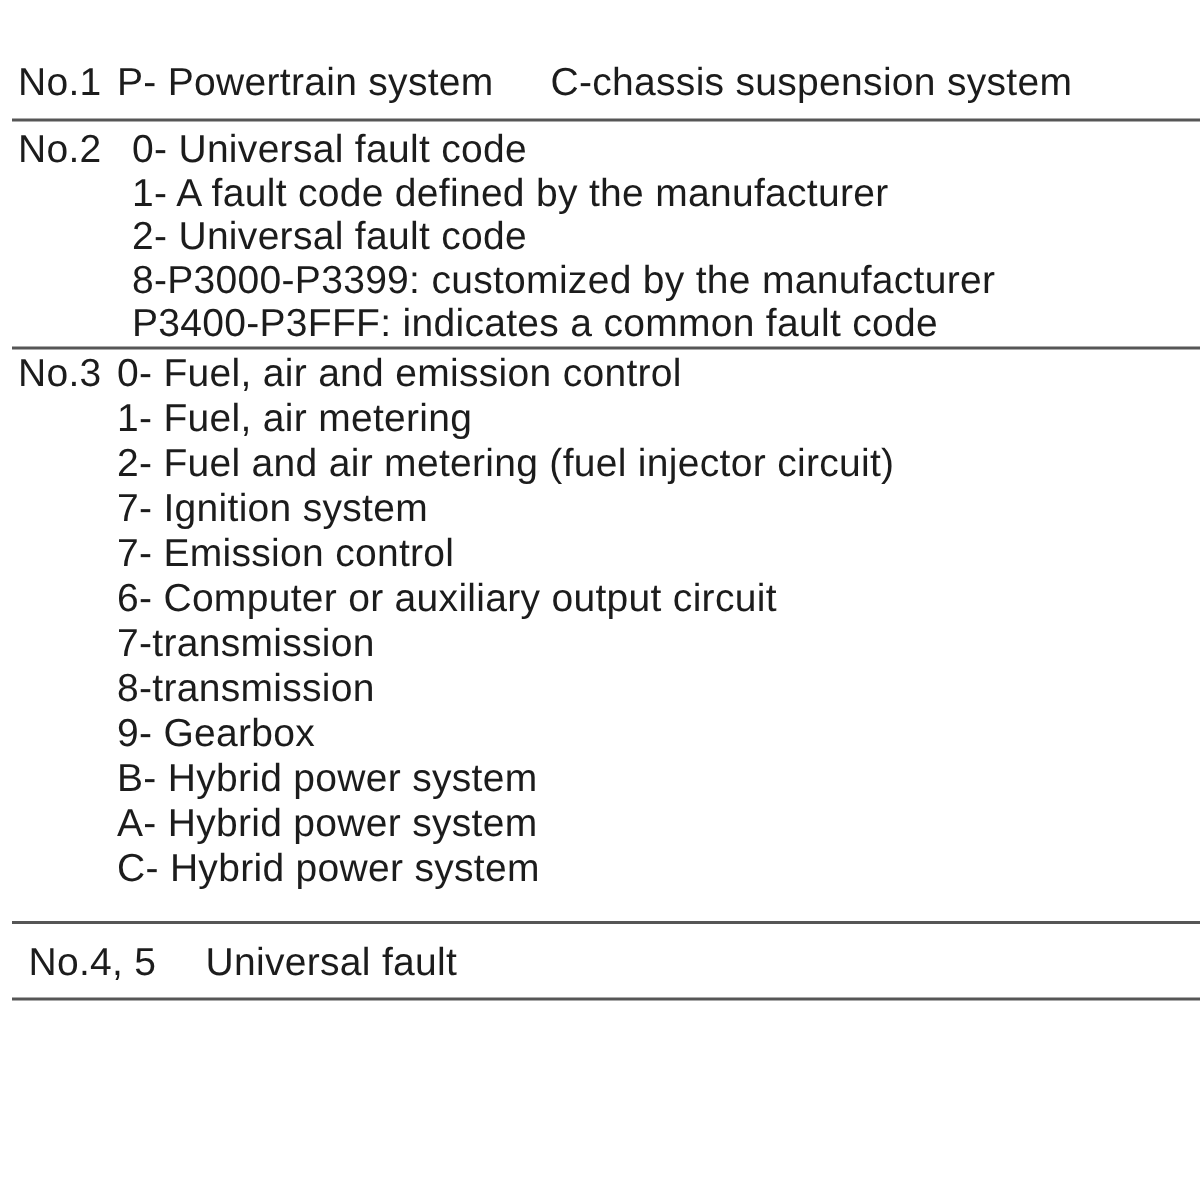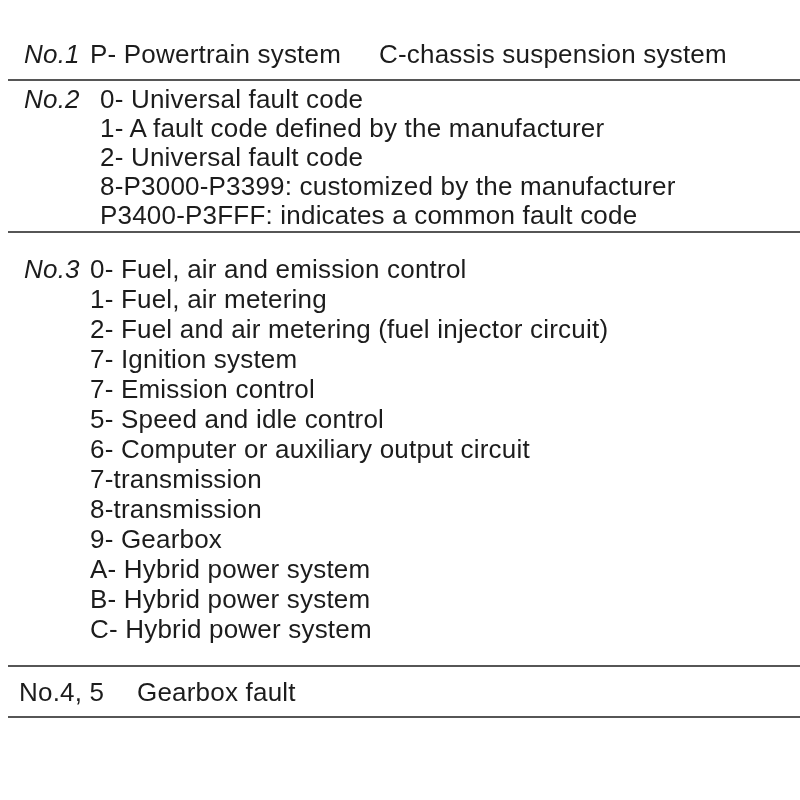--- a/index.html
+++ b/index.html
@@ -31,38 +31,37 @@
   .divider.d3 { margin-top: 21px; }
   .divider.d4 { margin-top: 0; }
 
   .sec {
     display: flex;
     align-items: flex-start;
   }
   .sec-label {
     flex: none;
     width: 66px;
-    padding-left: 24px;
+    padding-left: 12px;
     white-space: nowrap;
-    font-style: italic;
   }
 
   
   .sec1 { flex-direction: column; }
   .sec1 .row { display: flex; line-height: 35px; }
   .sec1 .row .sec-label { line-height: 35px; }
   .sec1 .cell-left  { flex: none; width: 289px; white-space: nowrap; }
   .sec1 .cell-right { flex: none; white-space: nowrap; }
 
   
   .sec2 { margin-top: 4px; gap: 10px; }
   .sec2 .sec-label, .sec2 li { line-height: 29px; }
 
   
-  .sec3 { margin-top: 21px; }
+  .sec3 { }
   .sec3 .sec-label, .sec3 li { line-height: 30px; }
 
   ul.items {
     list-style: none;
     margin: 0;
     padding: 0;
   }
   ul.items li { white-space: nowrap; }
 
   
@@ -107,33 +106,32 @@
   <div class="divider d2"></div>
 
   <div class="sec sec3">
     <span class="sec-label">No.3</span>
     <ul class="items">
       <li>0- Fuel, air and emission control</li>
       <li>1- Fuel, air metering</li>
       <li>2- Fuel and air metering (fuel injector circuit)</li>
       <li>7- Ignition system</li>
       <li>7- Emission control</li>
-      <li>5- Speed and idle control</li>
       <li>6- Computer or auxiliary output circuit</li>
       <li>7-transmission</li>
       <li>8-transmission</li>
       <li>9- Gearbox</li>
+      <li>B- Hybrid power system</li>
       <li>A- Hybrid power system</li>
-      <li>B- Hybrid power system</li>
       <li>C- Hybrid power system</li>
     </ul>
   </div>
 
   <div class="divider d3"></div>
 
   <div class="footer-row">
     <span class="footer-label">No.4, 5</span>
-    <span class="footer-title">Gearbox fault</span>
+    <span class="footer-title">Universal fault</span>
   </div>
 
   <div class="divider d4"></div>
 
 </div>
 
 </body></html>

